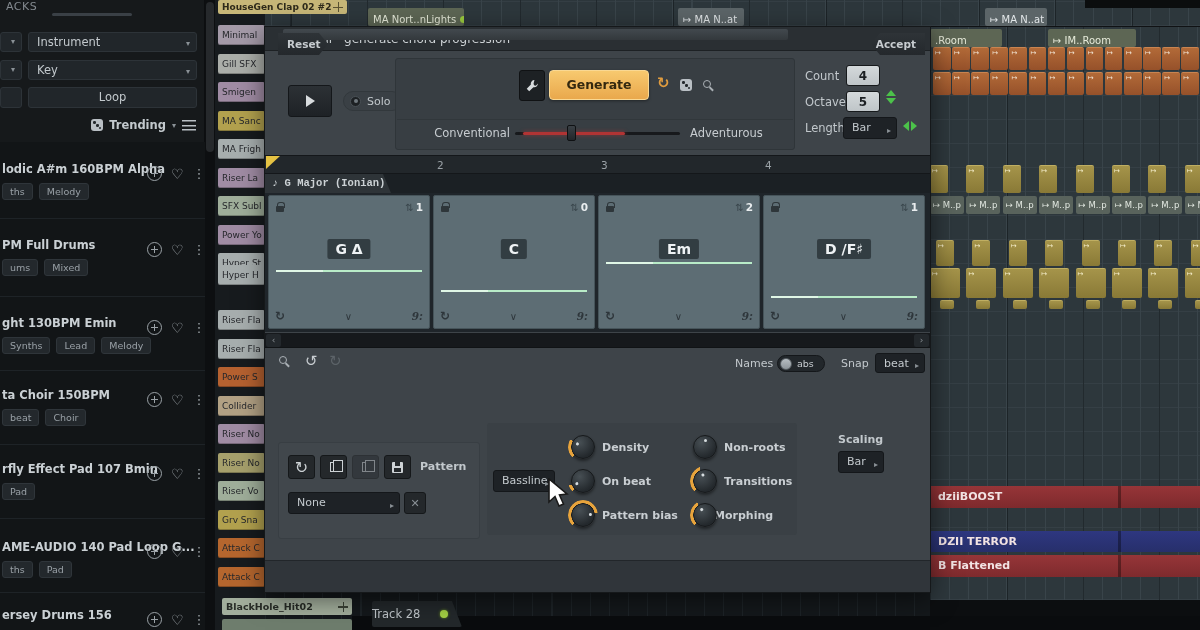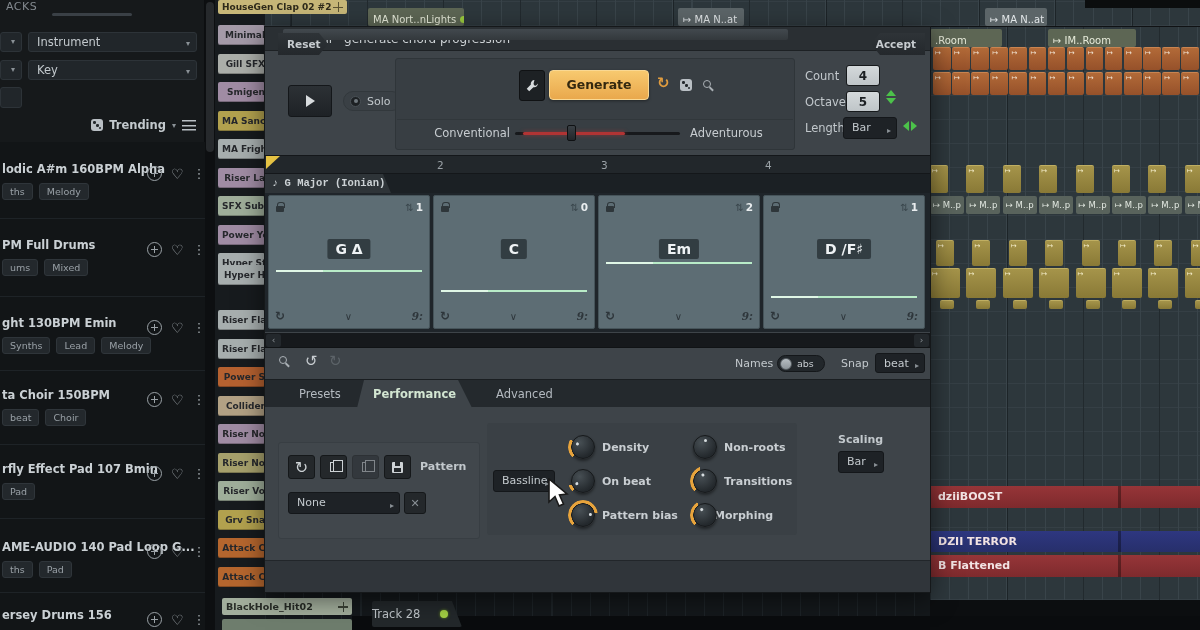--- a/index.html
+++ b/index.html
@@ -57,22 +57,22 @@
   .die i:nth-child(1){ left:2px; top:2px; } .die i:nth-child(2){ left:5px; top:5px; } .die i:nth-child(3){ right:2px; bottom:2px; }
   .tune { width:14px; height:12px; background:
           linear-gradient(#b9bfc4 0 0) 0 1px/14px 1.5px no-repeat,
           linear-gradient(#b9bfc4 0 0) 0 5.5px/14px 1.5px no-repeat,
           linear-gradient(#b9bfc4 0 0) 0 10px/14px 1.5px no-repeat; }
 
   
   #chanrail { left:205px; top:0; width:10px; height:630px; background:#0d0f11; }
   #chanthumb { left:206px; top:2px; width:8px; height:150px; background:#26292c; border-radius:4px; }
   .chanbox { position:absolute; left:218px; width:47px; height:20px; border-radius:2px;
-             font-size:9px; font-weight:bold; color:#26282c; line-height:20px; padding-left:4px;
-             white-space:nowrap; overflow:hidden; box-shadow:inset 0 -1px 0 rgba(0,0,0,.25);text-align:right; }
+             font-size:9px; font-weight:normal; color:#26282c; line-height:20px; padding-left:4px;
+             white-space:nowrap; overflow:hidden; box-shadow:inset 0 -1px 0 rgba(0,0,0,.25); }
   .pan { width:10px; height:10px; position:relative; flex:0 0 auto; }
   .pan:before { content:""; position:absolute; left:4.5px; top:0; width:1.5px; height:10px; background:currentColor; }
   .pan:after  { content:""; position:absolute; top:4.5px; left:0; width:10px; height:1.5px; background:currentColor; }
 
   
   #dialog { left:265px; top:27px; width:665px; height:565px; background:#3e4449;
             box-shadow:0 0 0 1px #15181a, 0 6px 24px rgba(0,0,0,.55); z-index:20; }
   .d { position:absolute; }
   #d-title { left:0; top:0; width:665px; height:24px; background:#2a2f33; border-bottom:1px solid #1d2124;
              color:#ccd1d4; font-size:12px; line-height:24px; padding-left:12px; }
@@ -414,20 +414,23 @@
       <span class="chev" style="top:2px;">▾</span>
     </div>
     <div class="f-box" style="left:0; top:60px; width:22px; height:20px;">
         <span class="chev">▾</span>
       </div>
     <div class="f-box" style="left:28px; top:60px; width:169px; height:20px;">
       <span>Key</span>
       <span class="chev" style="top:2px;">▾</span>
     </div>
     <div class="f-box" style="left:0; top:87px; width:22px; height:21px;"></div>
+    <div class="f-box" style="left:28px; top:87px; width:169px; height:21px; text-align:center; line-height:19px;">
+      <span>Loop</span>
+    </div>
     <div class="b-sort">
       <span class="die">
           <i></i>
           <i></i>
           <i></i>
         </span>
       <span>Trending</span>
       <span style="color:#8a9196; font-size:8px;">▾</span>
       <span class="tune"></span>
     </div>
@@ -656,25 +659,20 @@
         <span class="tknob"></span>
         <span class="tlab">abs</span>
       </div>
       <span class="tb-ic d-lab" style="left:576px; top:9px;">Snap</span>
       <div class="ddbox" style="left:610px; top:5px; width:50px; height:20px;">
         <span>beat</span>
         <span class="chev" style="top:2px;">▸</span>
       </div>
     </div>
 
-    <div id="d-tabsbar" class="d">
-      <div class="tab" style="left:18px;">Presets</div>
-      <div class="tab active" style="left:92px;">Performance</div>
-      <div class="tab" style="left:215px;">Advanced</div>
-    </div>
 
     <div id="d-patpanel" class="d"></div>
     <div class="patbtn" style="left:23px; top:428px;">↻</div>
     <div class="patbtn" style="left:55px; top:428px;">
         <span class="ic-copy"></span>
       </div>
     <div class="patbtn" style="left:87px; top:428px; opacity:.45;">
         <span class="ic-copy"></span>
       </div>
     <div class="patbtn" style="left:119px; top:428px;">

